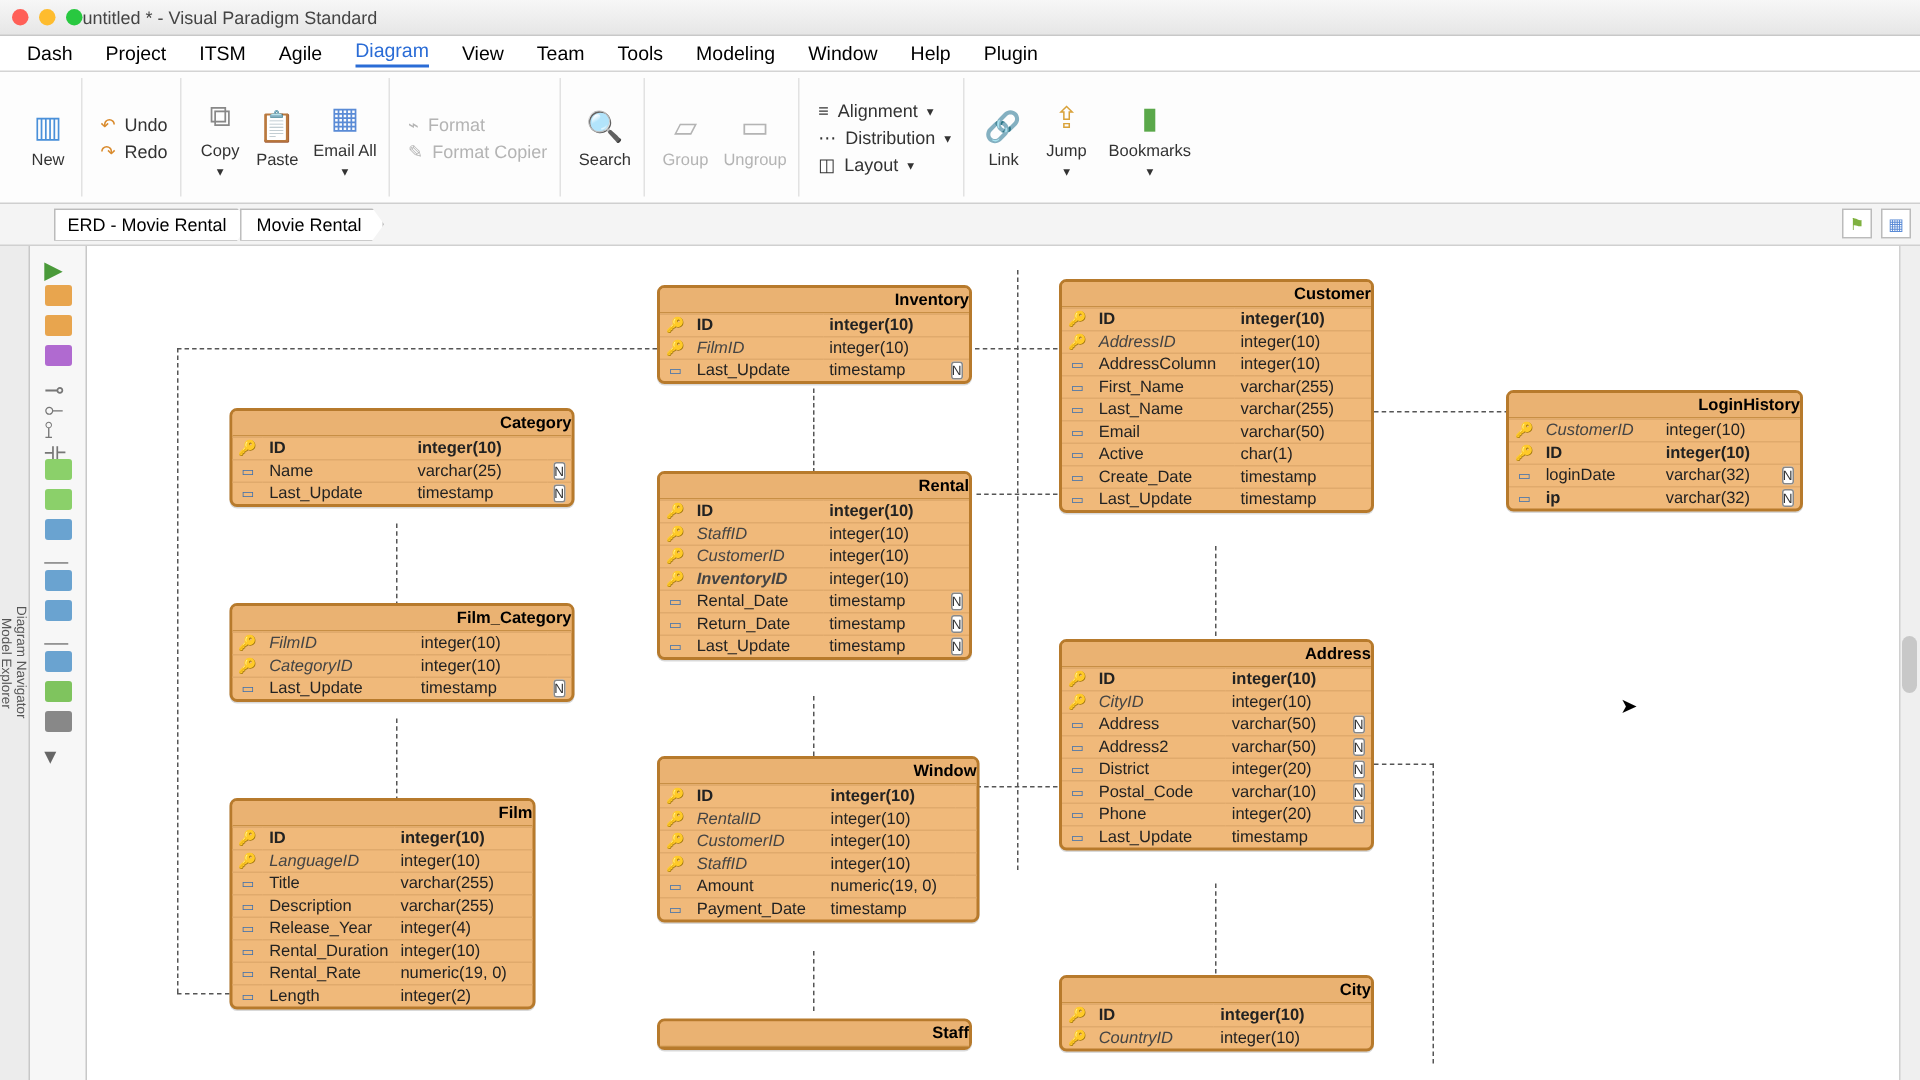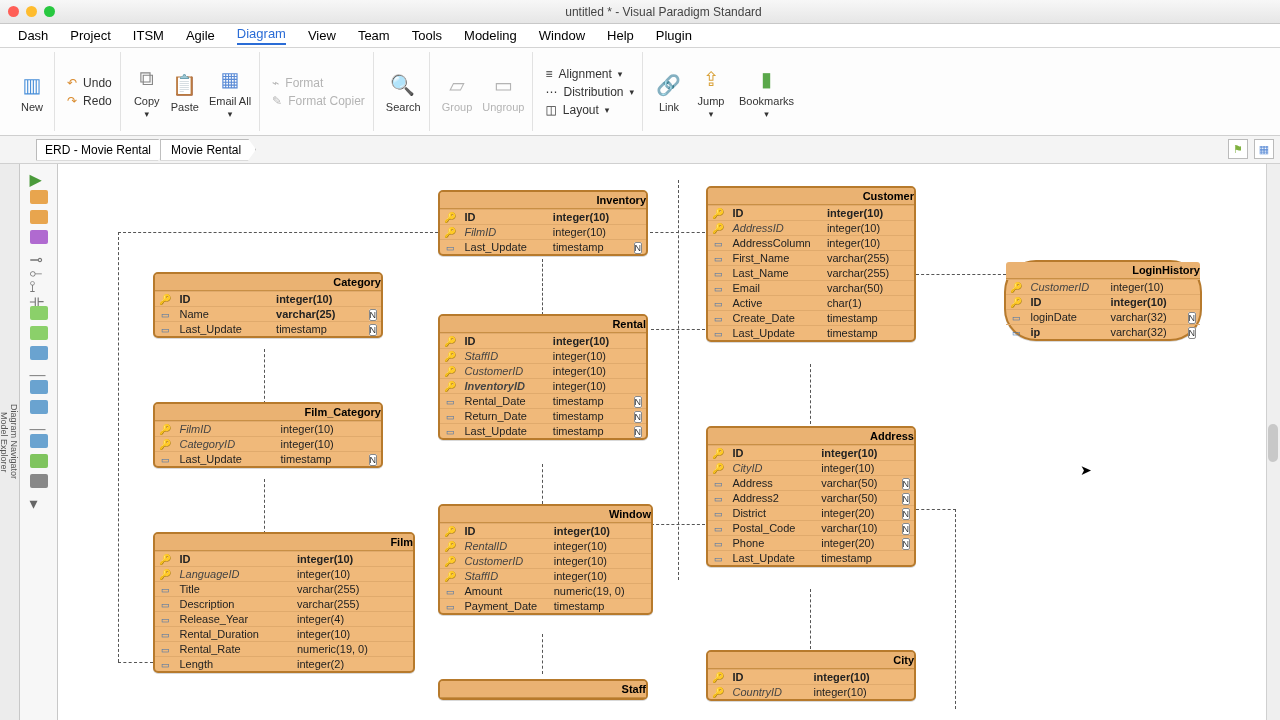--- a/index.html
+++ b/index.html
@@ -1,21 +1,21 @@
 <!DOCTYPE html>
 <html><head>
 <meta charset="utf-8">
 <style>
 * { box-sizing: border-box; margin: 0; padding: 0; font-family: -apple-system, "Helvetica Neue", Arial, sans-serif; }
 html, body { width: 1280px; height: 720px; overflow: hidden; background: #ececec; }
 .titlebar { height: 24px; background: linear-gradient(#f7f7f7,#e6e6e6); display:flex; align-items:center; padding:0 8px; font-size:12px; border-bottom:1px solid #c8c8c8;}
 .tlights { display:flex; gap:7px; }
 .tlights span{ width:11px;height:11px;border-radius:50%; display:inline-block;}
 .red{background:#ff5f57;} .yellow{background:#febc2e;} .green{background:#28c840;}
-.title{ flex:1; text-align:center; color:#444; }
+.title{ flex:1; color:#444; }
 .menubar{ height:24px; background:#fff; display:flex; align-items:center; gap:22px; padding:0 18px; font-size:13px; border-bottom:1px solid #d4d4d4;}
 .menubar .mi{cursor:default;}
 .menubar .mi.active{ color:#2a6cd6; border-bottom:2px solid #2a6cd6; padding-bottom:2px;}
 .ribbon{ height:88px; background:#fdfdfd; border-bottom:1px solid #cfcfcf; display:flex; align-items:stretch; padding:4px 10px; gap:4px;}
 .rgroup{ display:flex; flex-direction:column; align-items:center; justify-content:center; padding:0 8px; border-right:1px solid #e2e2e2; font-size:11px; color:#333; }
 .rgroup:last-child{border-right:none;}
 .rbig{ display:flex; flex-direction:column; align-items:center; gap:2px; cursor:default;}
 .ricon{ width:28px; height:28px; display:flex; align-items:center; justify-content:center; font-size:20px;}
 .rstack{ display:flex; flex-direction:column; gap:4px; font-size:12px; color:#333; }
 .rline{ display:flex; align-items:center; gap:6px; cursor:default;}
@@ -246,21 +246,21 @@
           <tbody>
             <tr>
               <td class="ik"><span class="key">🔑</span></td>
               <td class="nk"><b style="font-weight:700">ID</b></td>
               <td class="tk"><b style="font-weight:700">integer(10)</b></td>
               <td class="ik"></td>
             </tr>
             <tr>
               <td class="ik"><span class="col">▭</span></td>
               <td class="nk"><b style="font-weight:400">Name</b></td>
-              <td class="tk"><b style="font-weight:700">varchar(25)</b></td>
+              <td class="tk"><b style="font-weight:400">varchar(25)</b></td>
               <td class="ik"><span class="nn">N</span></td>
             </tr>
             <tr>
               <td class="ik"><span class="col">▭</span></td>
               <td class="nk"><b style="font-weight:400">Last_Update</b></td>
               <td class="tk"><b style="font-weight:400">timestamp</b></td>
               <td class="ik"><span class="nn">N</span></td>
             </tr>
           </tbody>
         </table>
@@ -283,21 +283,21 @@
             </tr>
             <tr>
               <td class="ik"><span class="col">▭</span></td>
               <td class="nk"><b style="font-weight:400">Last_Update</b></td>
               <td class="tk"><b style="font-weight:400">timestamp</b></td>
               <td class="ik"><span class="nn">N</span></td>
             </tr>
           </tbody>
         </table>
       </div>
-    <div class="entity" id="ent-film" style="left:95px;  top:368px; width:262px;">
+    <div class="entity" id="ent-film" style="left:95px;  top:368px; width:204px;">
         <div class="ehdr">Film</div>
         <table>
           <tbody>
             <tr>
               <td class="ik"><span class="key">🔑</span></td>
               <td class="nk"><b style="font-weight:700">ID</b></td>
               <td class="tk"><b style="font-weight:700">integer(10)</b></td>
               <td class="ik"></td>
             </tr>
             <tr>
@@ -594,21 +594,21 @@
             </tr>
             <tr>
               <td class="ik"><span class="keyg">🔑</span></td>
               <td class="nk fk"><b style="font-weight:400">CountryID</b></td>
               <td class="tk"><b style="font-weight:400">integer(10)</b></td>
               <td class="ik"></td>
             </tr>
           </tbody>
         </table>
       </div>
-    <div class="entity" id="ent-loginhistory" style="left:946px; top:96px;  width:198px;border-radius:32px;">
+    <div class="entity" id="ent-loginhistory" style="left:946px; top:96px;  width:198px;">
         <div class="ehdr">LoginHistory</div>
         <table>
           <tbody>
             <tr>
               <td class="ik"><span class="keyg">🔑</span></td>
               <td class="nk fk"><b style="font-weight:400">CustomerID</b></td>
               <td class="tk"><b style="font-weight:400">integer(10)</b></td>
               <td class="ik"></td>
             </tr>
             <tr>

